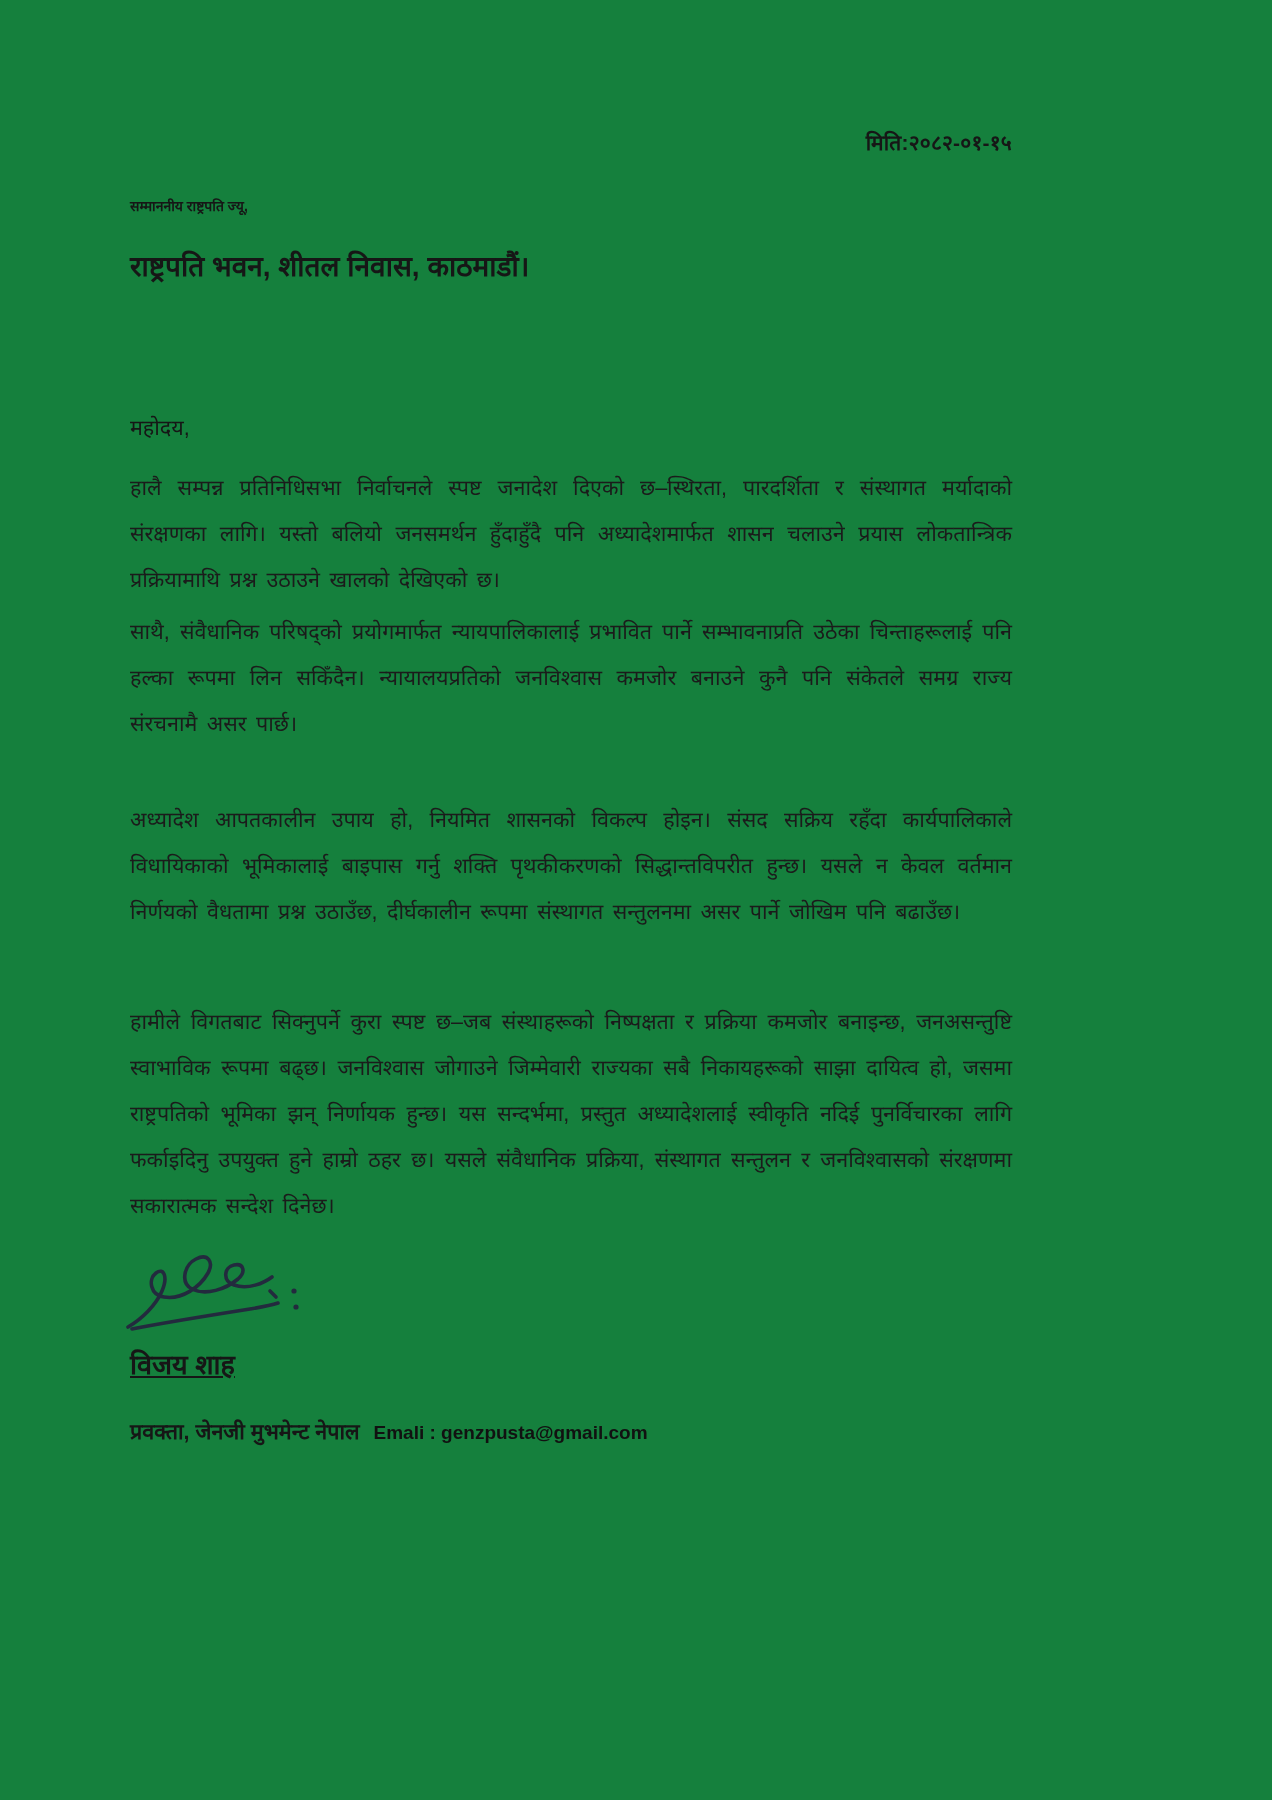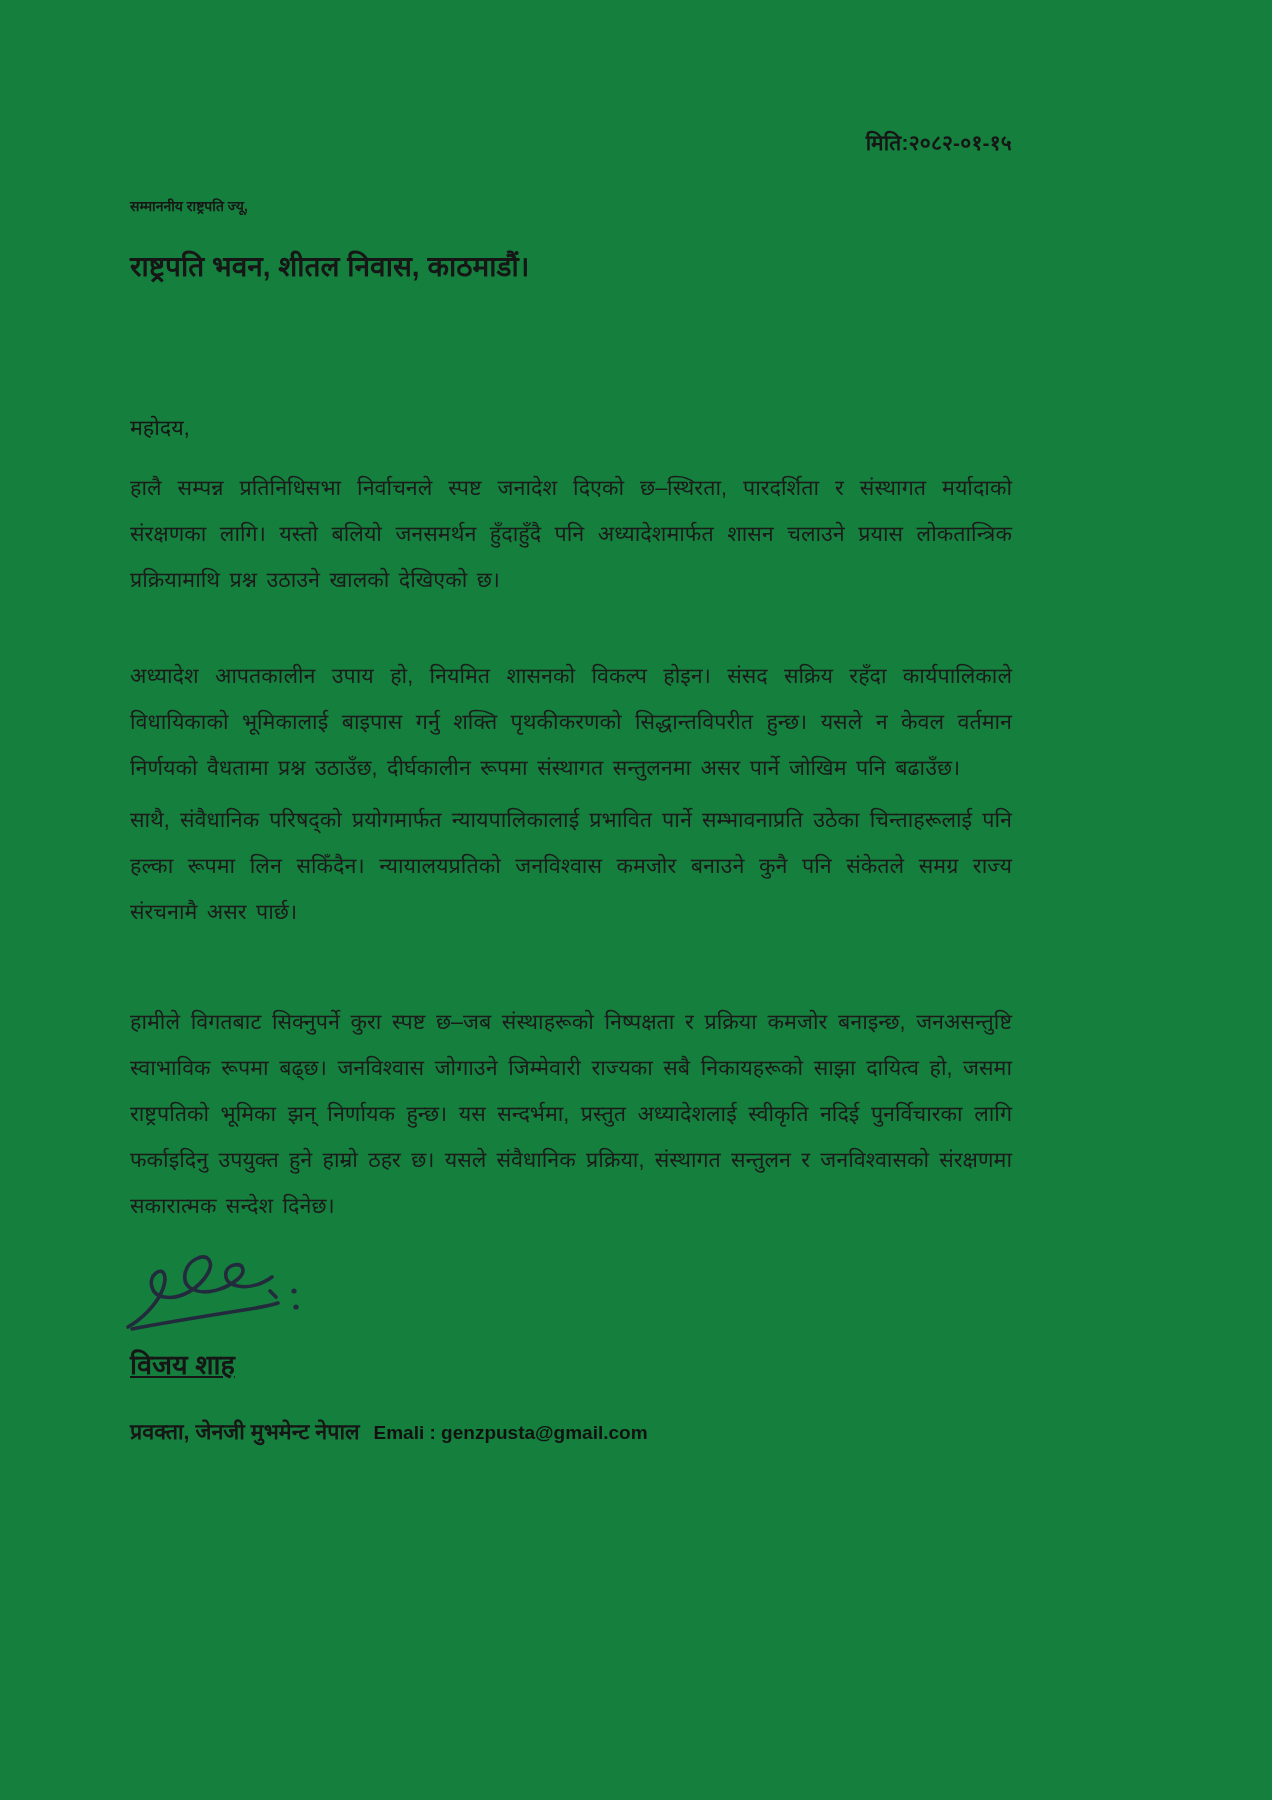--- a/index.html
+++ b/index.html
@@ -93,22 +93,22 @@
 
     <div class="date-line">मिति:२०८२-०१-१५</div>
 
     <div class="recipient-name">सम्माननीय राष्ट्रपति ज्यू,</div>
     <div class="recipient-address">राष्ट्रपति भवन, शीतल निवास, काठमाडौं।</div>
 
 
     <div class="salutation">महोदय,</div>
 
     <div class="para p1">हालै सम्पन्न प्रतिनिधिसभा निर्वाचनले स्पष्ट जनादेश दिएको छ–स्थिरता, पारदर्शिता र संस्थागत मर्यादाको संरक्षणका लागि। यस्तो बलियो जनसमर्थन हुँदाहुँदै पनि अध्यादेशमार्फत शासन चलाउने प्रयास लोकतान्त्रिक प्रक्रियामाथि प्रश्न उठाउने खालको देखिएको छ।</div>
+    <div class="para p3">साथै, संवैधानिक परिषद्को प्रयोगमार्फत न्यायपालिकालाई प्रभावित पार्ने सम्भावनाप्रति उठेका चिन्ताहरूलाई पनि हल्का रूपमा लिन सकिँदैन। न्यायालयप्रतिको जनविश्वास कमजोर बनाउने कुनै पनि संकेतले समग्र राज्य संरचनामै असर पार्छ।</div>
     <div class="para p2">अध्यादेश आपतकालीन उपाय हो, नियमित शासनको विकल्प होइन। संसद सक्रिय रहँदा कार्यपालिकाले विधायिकाको भूमिकालाई बाइपास गर्नु शक्ति पृथकीकरणको सिद्धान्तविपरीत हुन्छ। यसले न केवल वर्तमान निर्णयको वैधतामा प्रश्न उठाउँछ, दीर्घकालीन रूपमा संस्थागत सन्तुलनमा असर पार्ने जोखिम पनि बढाउँछ।</div>
-    <div class="para p3">साथै, संवैधानिक परिषद्को प्रयोगमार्फत न्यायपालिकालाई प्रभावित पार्ने सम्भावनाप्रति उठेका चिन्ताहरूलाई पनि हल्का रूपमा लिन सकिँदैन। न्यायालयप्रतिको जनविश्वास कमजोर बनाउने कुनै पनि संकेतले समग्र राज्य संरचनामै असर पार्छ।</div>
     <div class="para p4">हामीले विगतबाट सिक्नुपर्ने कुरा स्पष्ट छ–जब संस्थाहरूको निष्पक्षता र प्रक्रिया कमजोर बनाइन्छ, जनअसन्तुष्टि स्वाभाविक रूपमा बढ्छ। जनविश्वास जोगाउने जिम्मेवारी राज्यका सबै निकायहरूको साझा दायित्व हो, जसमा राष्ट्रपतिको भूमिका झन् निर्णायक हुन्छ। यस सन्दर्भमा, प्रस्तुत अध्यादेशलाई स्वीकृति नदिई पुनर्विचारका लागि फर्काइदिनु उपयुक्त हुने हाम्रो ठहर छ। यसले संवैधानिक प्रक्रिया, संस्थागत सन्तुलन र जनविश्वासको संरक्षणमा सकारात्मक सन्देश दिनेछ।</div>
 
     <div class="signature-block">
       <svg width="200" height="100" viewBox="0 0 200 100" xmlns="http://www.w3.org/2000/svg">
         <g fill="none" stroke="#232a3e" stroke-width="3.6" stroke-linecap="round" stroke-linejoin="round">
           <path d="M6,88 C20,80 34,66 40,52 C46,38 42,28 34,34 C26,40 28,56 42,58 C60,61 78,48 86,34 C92,23 86,14 74,20 C62,26 58,44 70,50 C84,57 104,50 116,40 C124,33 122,24 112,26 C102,28 100,42 112,46 C126,51 142,44 150,38"></path>
           <path d="M10,90 C40,84 90,76 128,70 C140,68 150,66 156,64"></path>
           <path d="M148,52 C150,54 152,56 154,58"></path>
         </g>
         <g fill="#232a3e">

